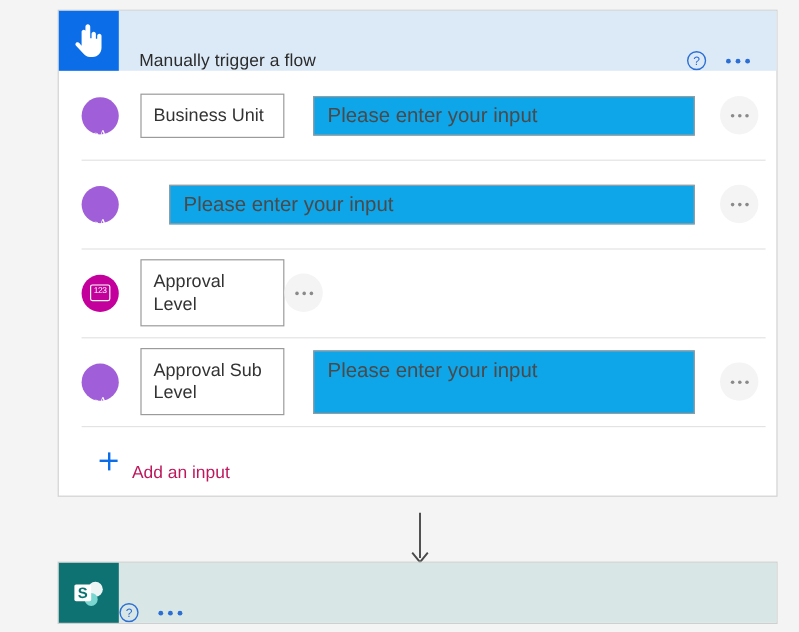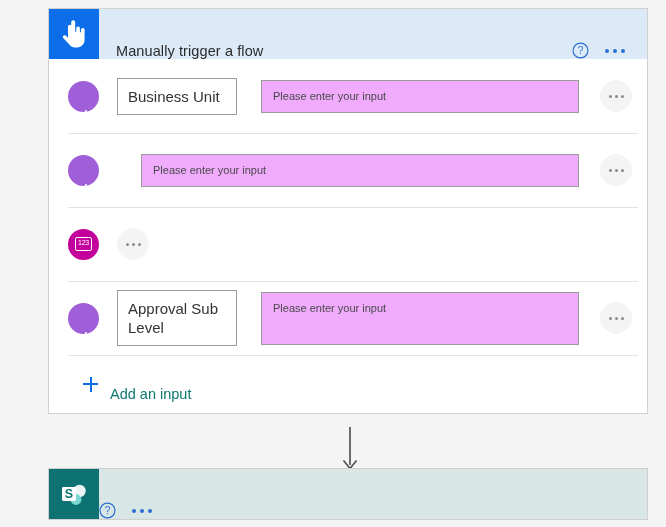--- a/index.html
+++ b/index.html
@@ -162,23 +162,23 @@
   .field-name-box.two-line {
     min-height: 53px;
   }
 
   .field-value-box {
     flex: 1 1 auto;
     margin-left: 24px;
     margin-right: 21px;
     min-height: 30px;
     border: 1px solid #9b9b9b;
-    background: #f0abfc;
-    box-sizing: border-box;
-    font-size: 11px;
+    background: #0ea5e9;
+    box-sizing: border-box;
+    font-size: 17px;
     color: #4a4a4a;
     padding: 7px 11px;
     line-height: 17px;
   }
   .field-value-box.tall {
     min-height: 53px;
   }
 
   .row-menu {
     width: 32px;
@@ -230,21 +230,21 @@
     background: #0b6ee8;
   }
   .plus-icon::before {
     left: 0; right: 0; top: 6.5px; height: 2px;
   }
   .plus-icon::after {
     top: 0; bottom: 0; left: 6.5px; width: 2px;
   }
   .add-input-label {
     font-size: 14.5px;
-    color: #0f766e;
+    color: #be185d;
     margin-top: 19px;
   }
 
   
   .connector {
     position: absolute;
     left: 340px;
     top: 427px;
     width: 20px;
     height: 45px;
@@ -310,20 +310,21 @@
         <i></i>
         <i></i>
         <i></i>
       </div>
     </div>
 
     <div class="input-row">
       <div class="type-badge number">
         <span class="badge-num-glyph">123</span>
       </div>
+      <div class="field-name-box">Approval Level</div>
       <div class="row-menu">
         <i></i>
         <i></i>
         <i></i>
       </div>
     </div>
 
     <div class="input-row">
       <div class="type-badge text">
         <span class="badge-text-glyph">aA</span>

